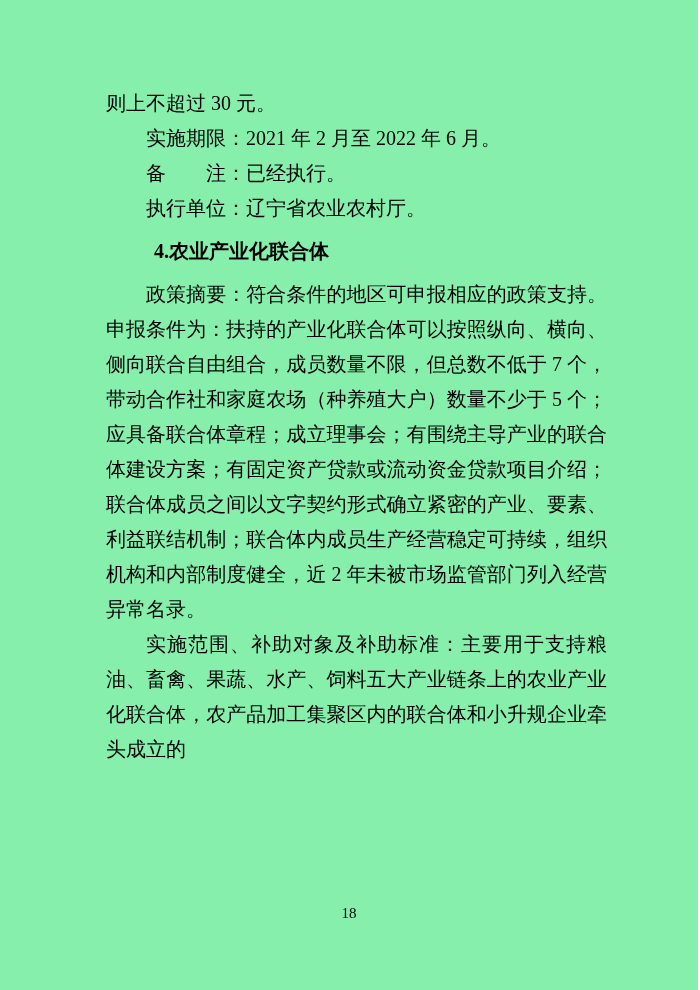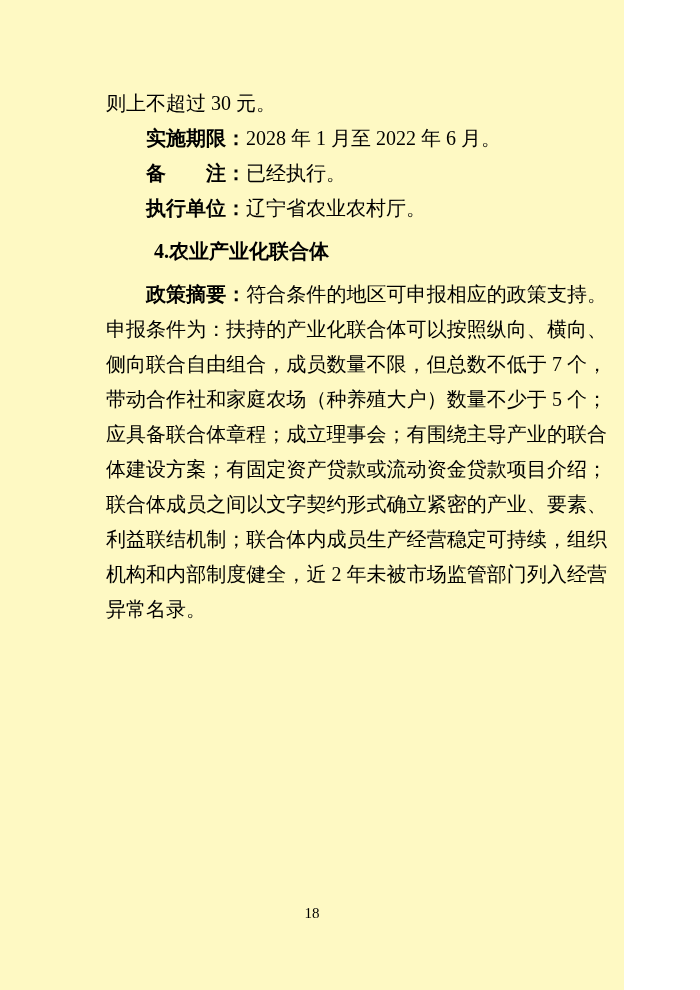--- a/index.html
+++ b/index.html
@@ -2,23 +2,23 @@
 <html><head>
 <meta charset="utf-8">
 <style>
   html, body {
     margin: 0;
     padding: 0;
     background: #ffffff;
   }
   .page {
     position: relative;
-    width: 624px;
+    width: 698px;
     height: 990px;
-    background: #fef9c3;
+    background: #86efac;
     color: #000000;
     font-family: "Liberation Serif", "DejaVu Serif", serif;
     overflow: hidden;
   }
   .content {
     position: absolute;
     left: 106px;
     top: 86px;
     width: 501px;
     font-size: 20px;
@@ -34,50 +34,51 @@
     text-indent: 0;
   }
   p.heading {
     margin: 8px;
     padding: 0;
     text-indent: 2em;
     font-weight: bold;
     text-align: left;
   }
   .label {
-    font-weight: bold;
+    font-weight: normal;
   }
   .footer {
     position: absolute;
     top: 903px;
     left: 0;
     width: 100%;
     text-align: center;
     font-size: 15px;
     line-height: 20px;
   }
 </style>
 </head>
 <body>
 
 <div class="page">
   <div class="content">
 
     <p class="para flush">则上不超过 30 元。</p>
 
-    <p class="para"><span class="label">实施期限：</span><span>2028 年 1 月至 2022 年 6 月。</span></p>
+    <p class="para"><span class="label">实施期限：</span><span>2021 年 2 月至 2022 年 6 月。</span></p>
 
     <p class="para"><span class="label">备　　注：</span><span>已经执行。</span></p>
 
     <p class="para"><span class="label">执行单位：</span><span>辽宁省农业农村厅。</span></p>
 
     <p class="heading">4.农业产业化联合体</p>
 
 
     <p class="para"><span class="label">政策摘要：</span><span>符合条件的地区可申报相应的政策支持。申报条件为：扶持的产业化联合体可以按照纵向、横向、侧向联合自由组合，成员数量不限，但总数不低于 7 个，带动合作社和家庭农场（种养殖大户）数量不少于 5 个；应具备联合体章程；成立理事会；有围绕主导产业的联合体建设方案；有固定资产贷款或流动资金贷款项目介绍；联合体成员之间以文字契约形式确立紧密的产业、要素、利益联结机制；联合体内成员生产经营稳定可持续，组织机构和内部制度健全，近 2 年未被市场监管部门列入经营异常名录。</span></p>
 
+    <p class="para"><span class="label">实施范围、补助对象及补助标准：</span><span>主要用于支持粮油、畜禽、果蔬、水产、饲料五大产业链条上的农业产业化联合体，农产品加工集聚区内的联合体和小升规企业牵头成立的</span></p>
 
   </div>
 
   <div class="footer">
     <span>18</span>
   </div>
 </div>
 
 </body></html>

